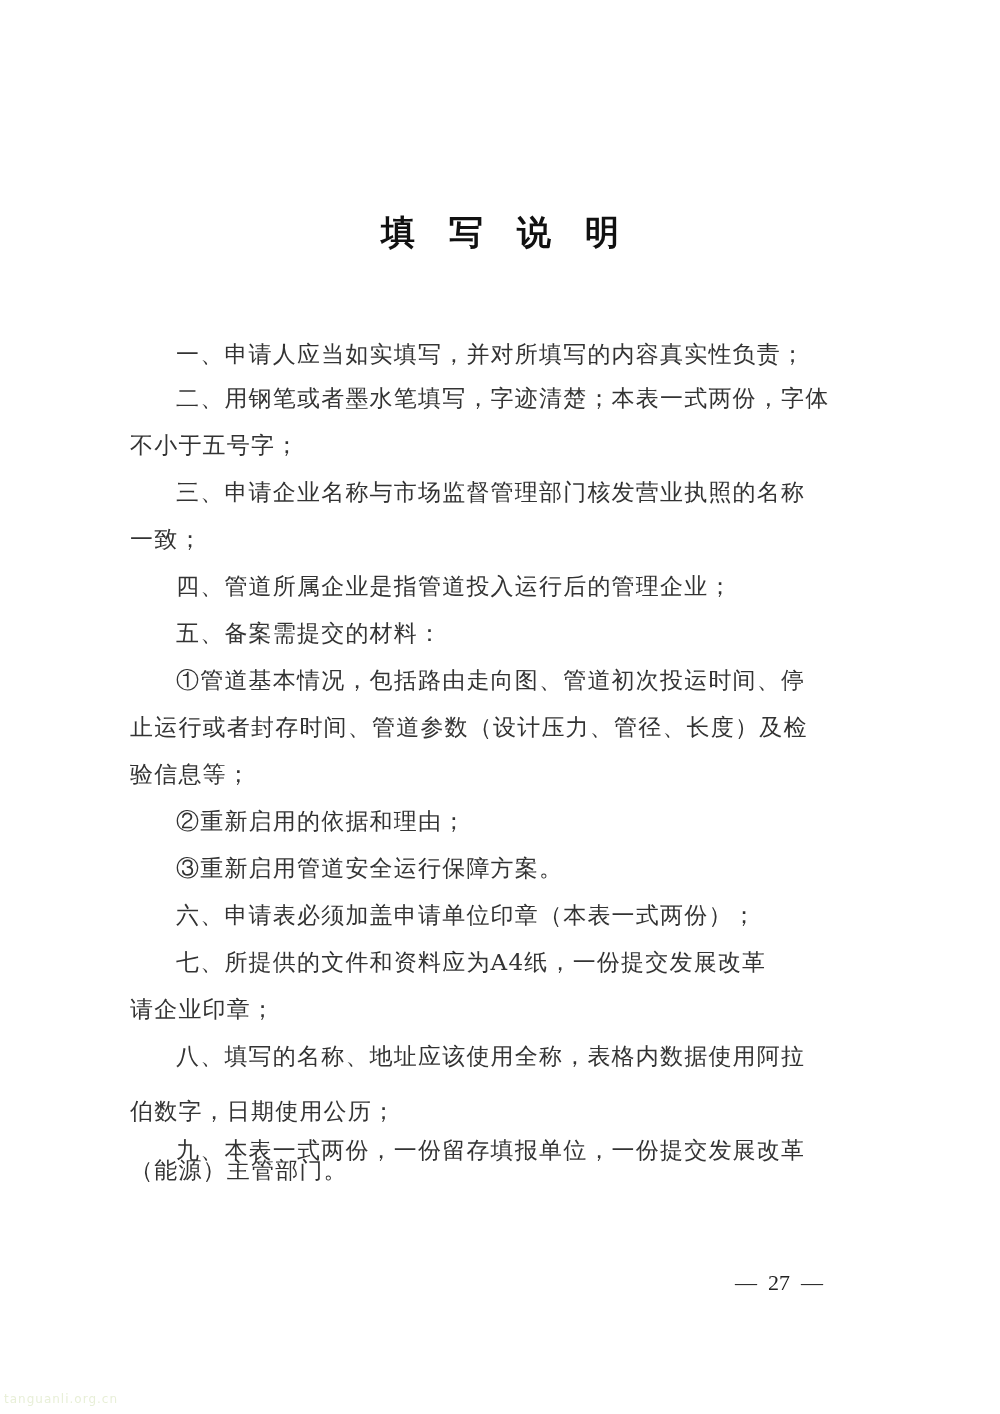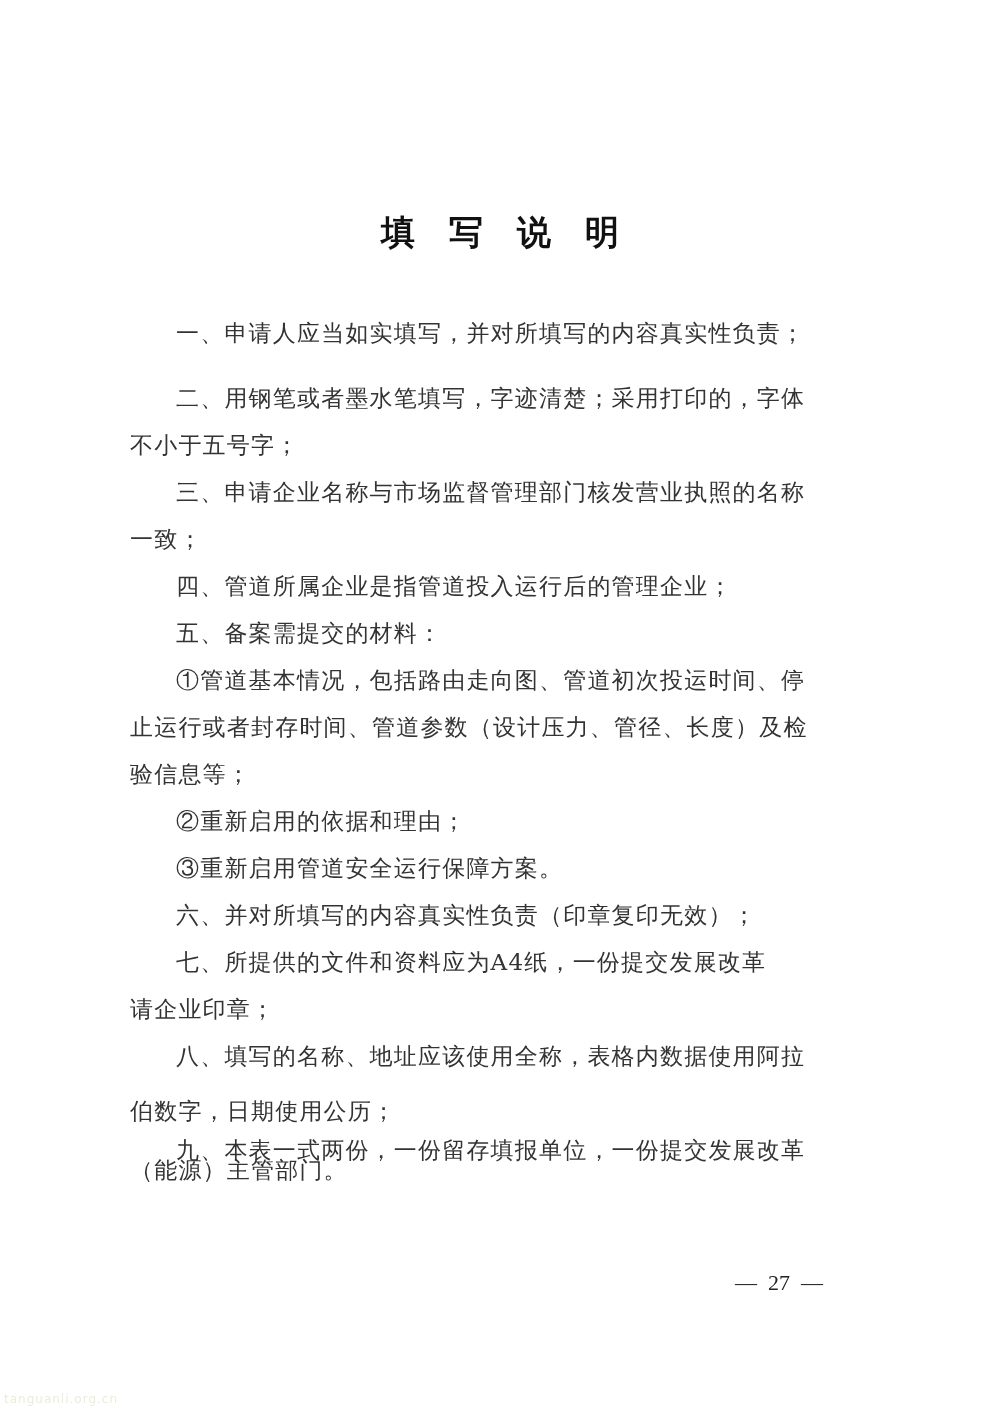--- a/index.html
+++ b/index.html
@@ -26,33 +26,33 @@
       position: absolute; left: 4px; top: 1392px; font-size: 12px; color: #e8efd8;
       font-family: "DejaVu Sans", sans-serif; letter-spacing: 1px;
     }
   </style>
 </head>
 <body>
 
 <div class="title">填写说明</div>
 
 <div class="body" id="body">
-    <div class="line indent" style="top: 318px;">一、申请人应当如实填写，并对所填写的内容真实性负责；</div>
-    <div class="line indent" style="top: 383px;">二、用钢笔或者墨水笔填写，字迹清楚；采用打印的，字体</div>
+    <div class="line indent" style="top: 341px; font-family: Liberation Mono, monospace;">一、申请人应当如实填写，并对所填写的内容真实性负责；</div>
+    <div class="line indent" style="top: 383px;">二、用钢笔或者墨水笔填写，字迹清楚；本表一式两份，字体</div>
     <div class="line" style="top: 430px;">不小于五号字；</div>
     <div class="line indent" style="top: 477px;">三、申请企业名称与市场监督管理部门核发营业执照的名称</div>
     <div class="line" style="top: 524px;">一致；</div>
     <div class="line indent" style="top: 571px;">四、管道所属企业是指管道投入运行后的管理企业；</div>
     <div class="line indent" style="top: 618px;">五、备案需提交的材料：</div>
     <div class="line indent" style="top: 665px;">①管道基本情况，包括路由走向图、管道初次投运时间、停</div>
     <div class="line" style="top: 712px;">止运行或者封存时间、管道参数（设计压力、管径、长度）及检</div>
     <div class="line" style="top: 759px;">验信息等；</div>
     <div class="line indent" style="top: 806px;">②重新启用的依据和理由；</div>
     <div class="line indent" style="top: 853px;">③重新启用管道安全运行保障方案。</div>
-    <div class="line indent" style="top: 900px;">六、并对所填写的内容真实性负责（印章复印无效）；</div>
+    <div class="line indent" style="top: 900px;">六、申请表必须加盖申请单位印章（本表一式两份）；</div>
     <div class="line indent" style="top: 947px;">七、所提供的文件和资料应为A4纸，一份提交发展改革</div>
     <div class="line" style="top: 994px;">请企业印章；</div>
     <div class="line indent" style="top: 1041px;">八、填写的名称、地址应该使用全称，表格内数据使用阿拉</div>
     <div class="line" style="top: 1088px; margin-top: 8px;">伯数字，日期使用公历；</div>
     <div class="line indent" style="top: 1135px;">九、本表一式两份，一份留存填报单位，一份提交发展改革</div>
     <div class="line" style="top: 1155px;">（能源）主管部门。</div>
   </div>
 
 <div class="pagenum">—  27  —</div>
 

